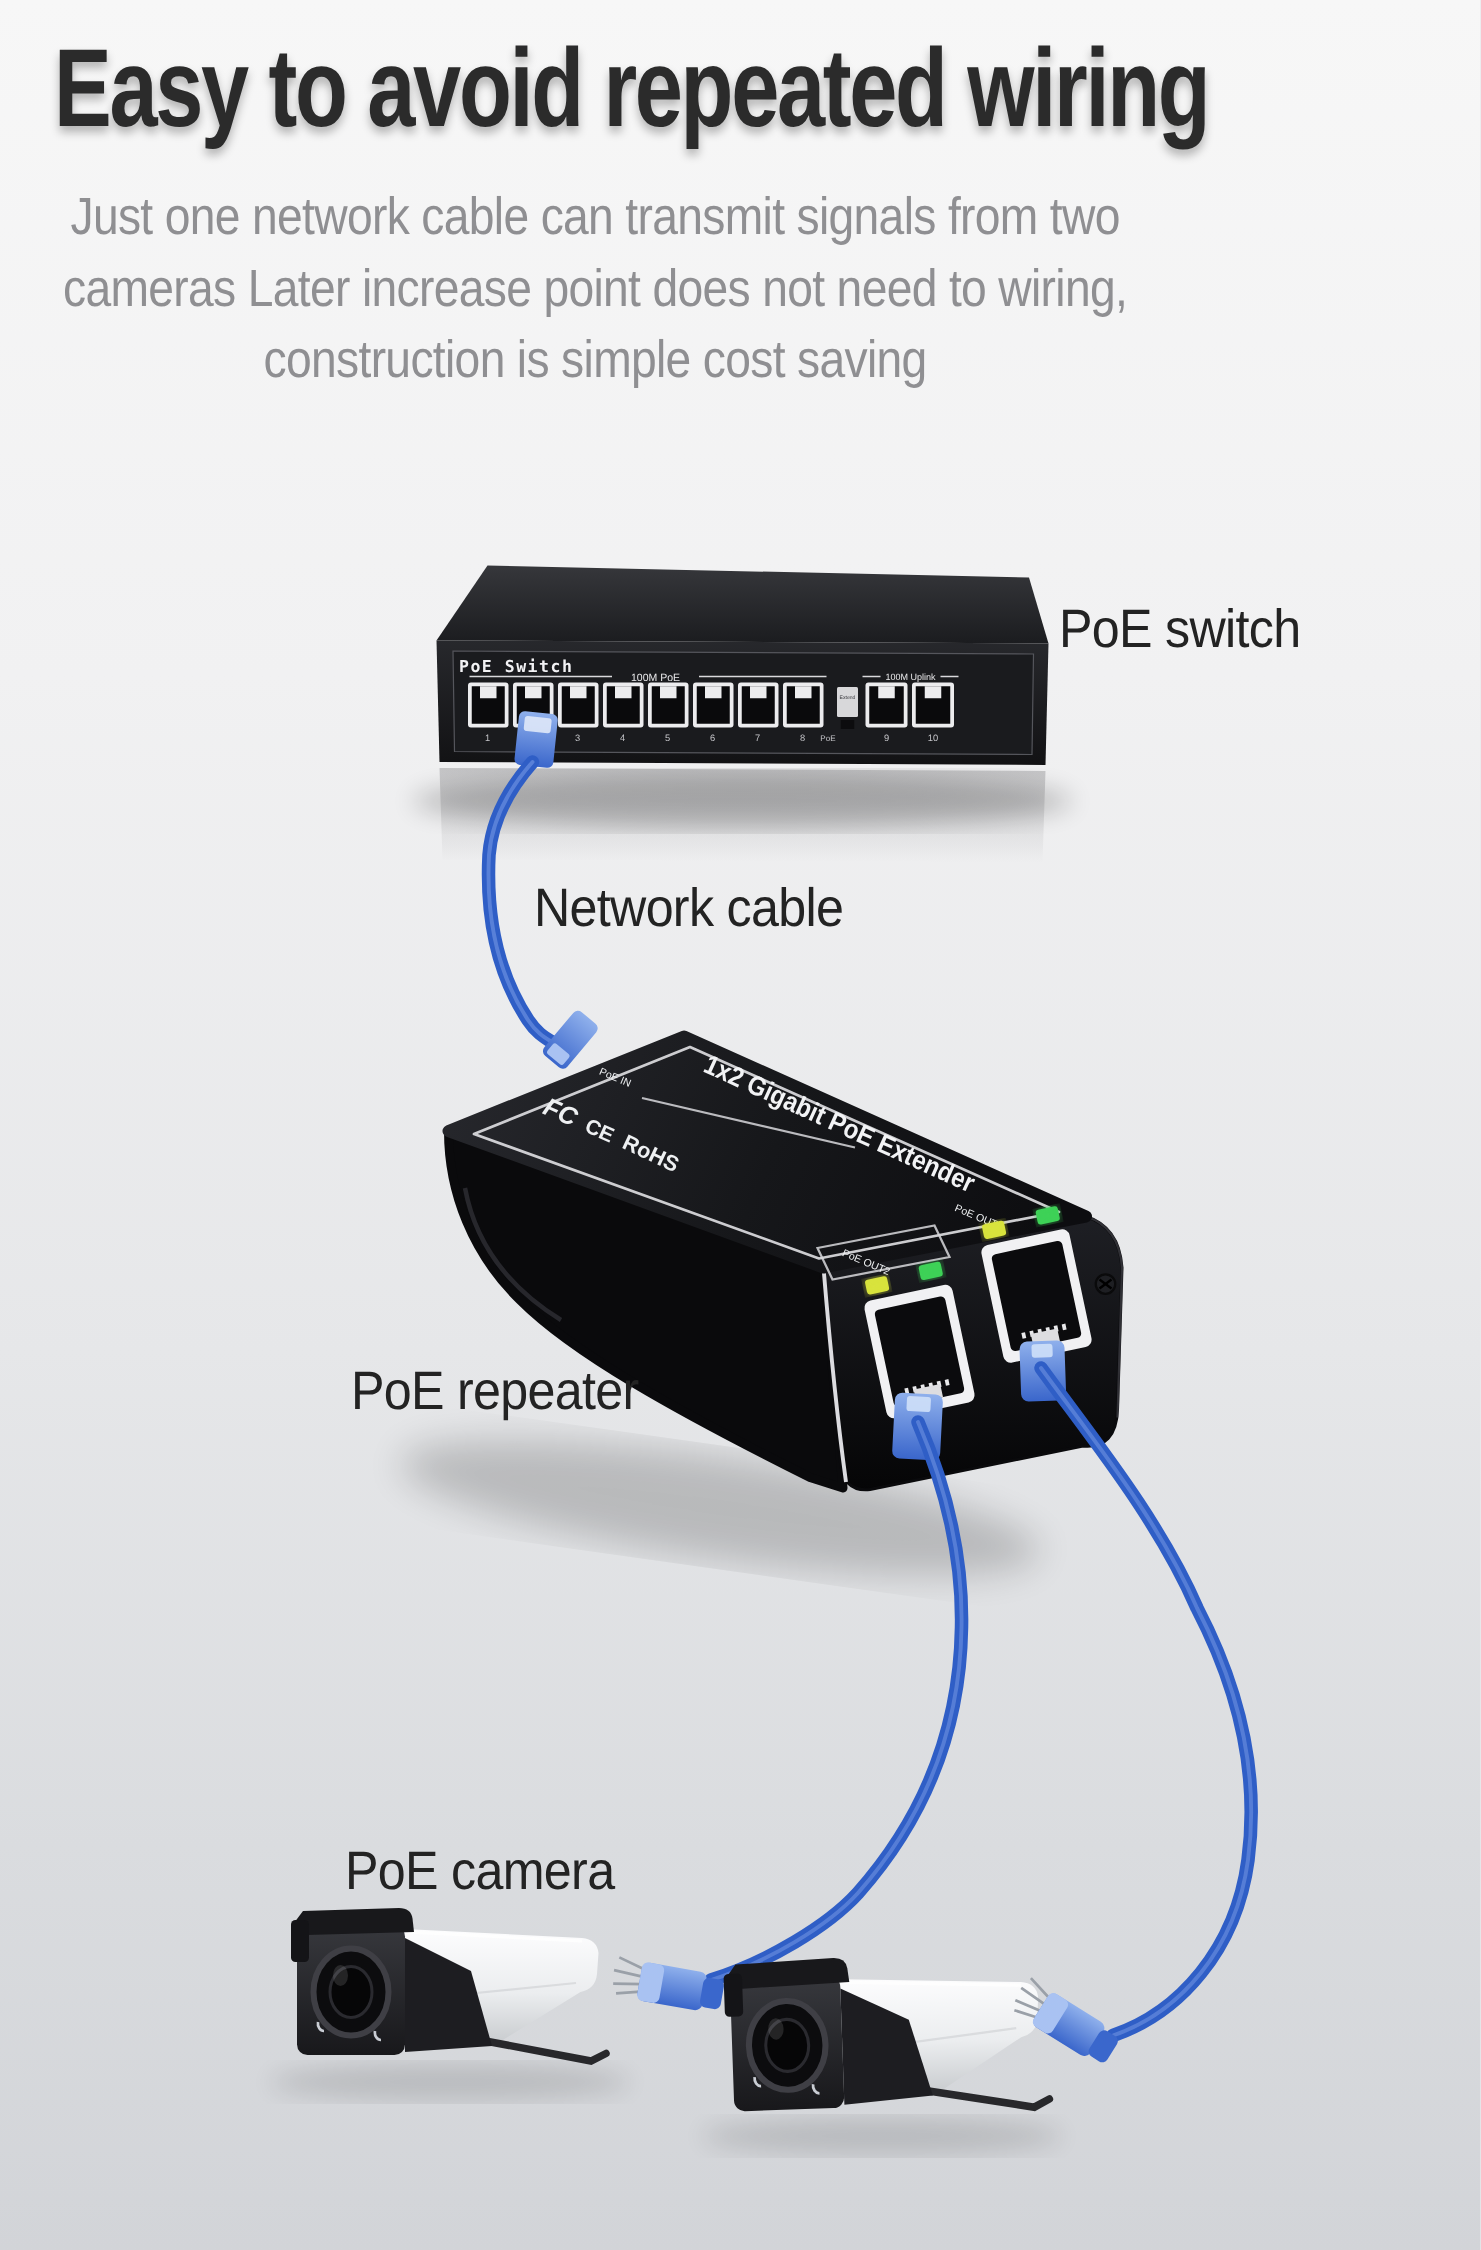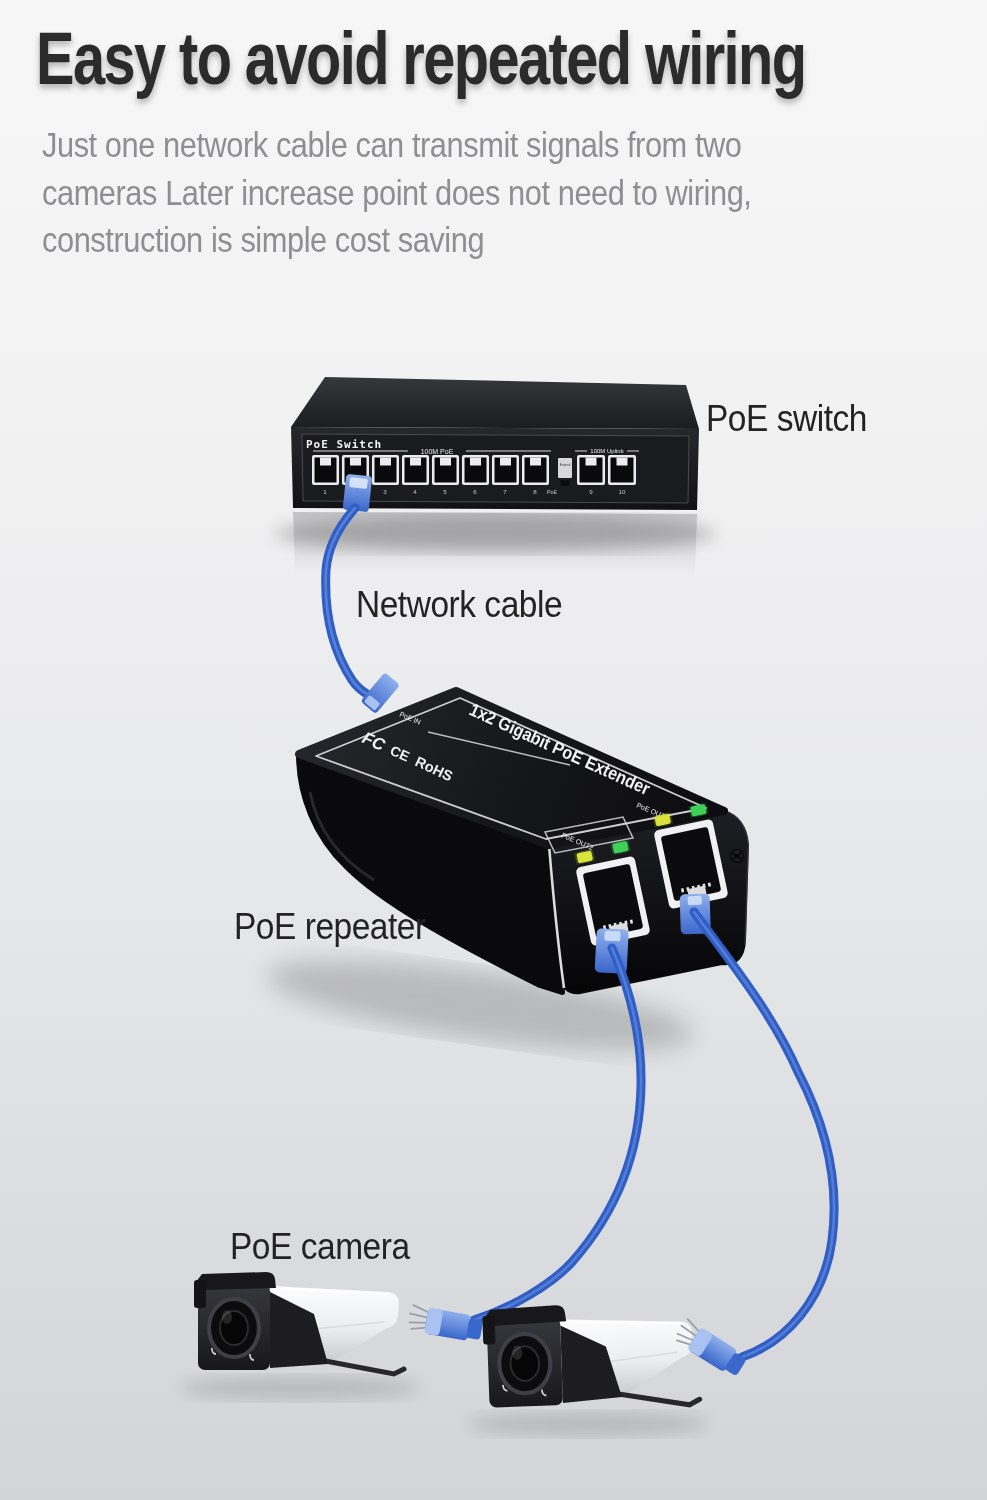--- a/index.html
+++ b/index.html
@@ -1,19 +1,20 @@
 <!DOCTYPE html>
 <html><head>
 <meta charset="utf-8">
 <style>
   html,body{margin:0;padding:0;background:#e9eaec;}
   .stage{
     position:relative;width:987px;height:1500px;margin:0 auto;overflow:hidden;
     background:linear-gradient(180deg,#f7f7f7 0%,#f1f1f2 30%,#e6e7e9 60%,#dadcdf 82%,#d2d4d8 100%);
     font-family:"Liberation Sans",sans-serif;
+    text-align:center;
   }
   .title{
     position:absolute;left:36px;top:16px;white-space:nowrap;
     font-size:74px;font-weight:700;color:#2b2b2b;letter-spacing:-2px;
     transform:scaleX(.78);transform-origin:left top;
     text-shadow:0 4px 7px rgba(0,0,0,.28);
   }
   .subtitle{
     position:absolute;left:42px;top:121px;
     font-size:35px;color:#8f8f92;letter-spacing:-.5px;line-height:1.36;

